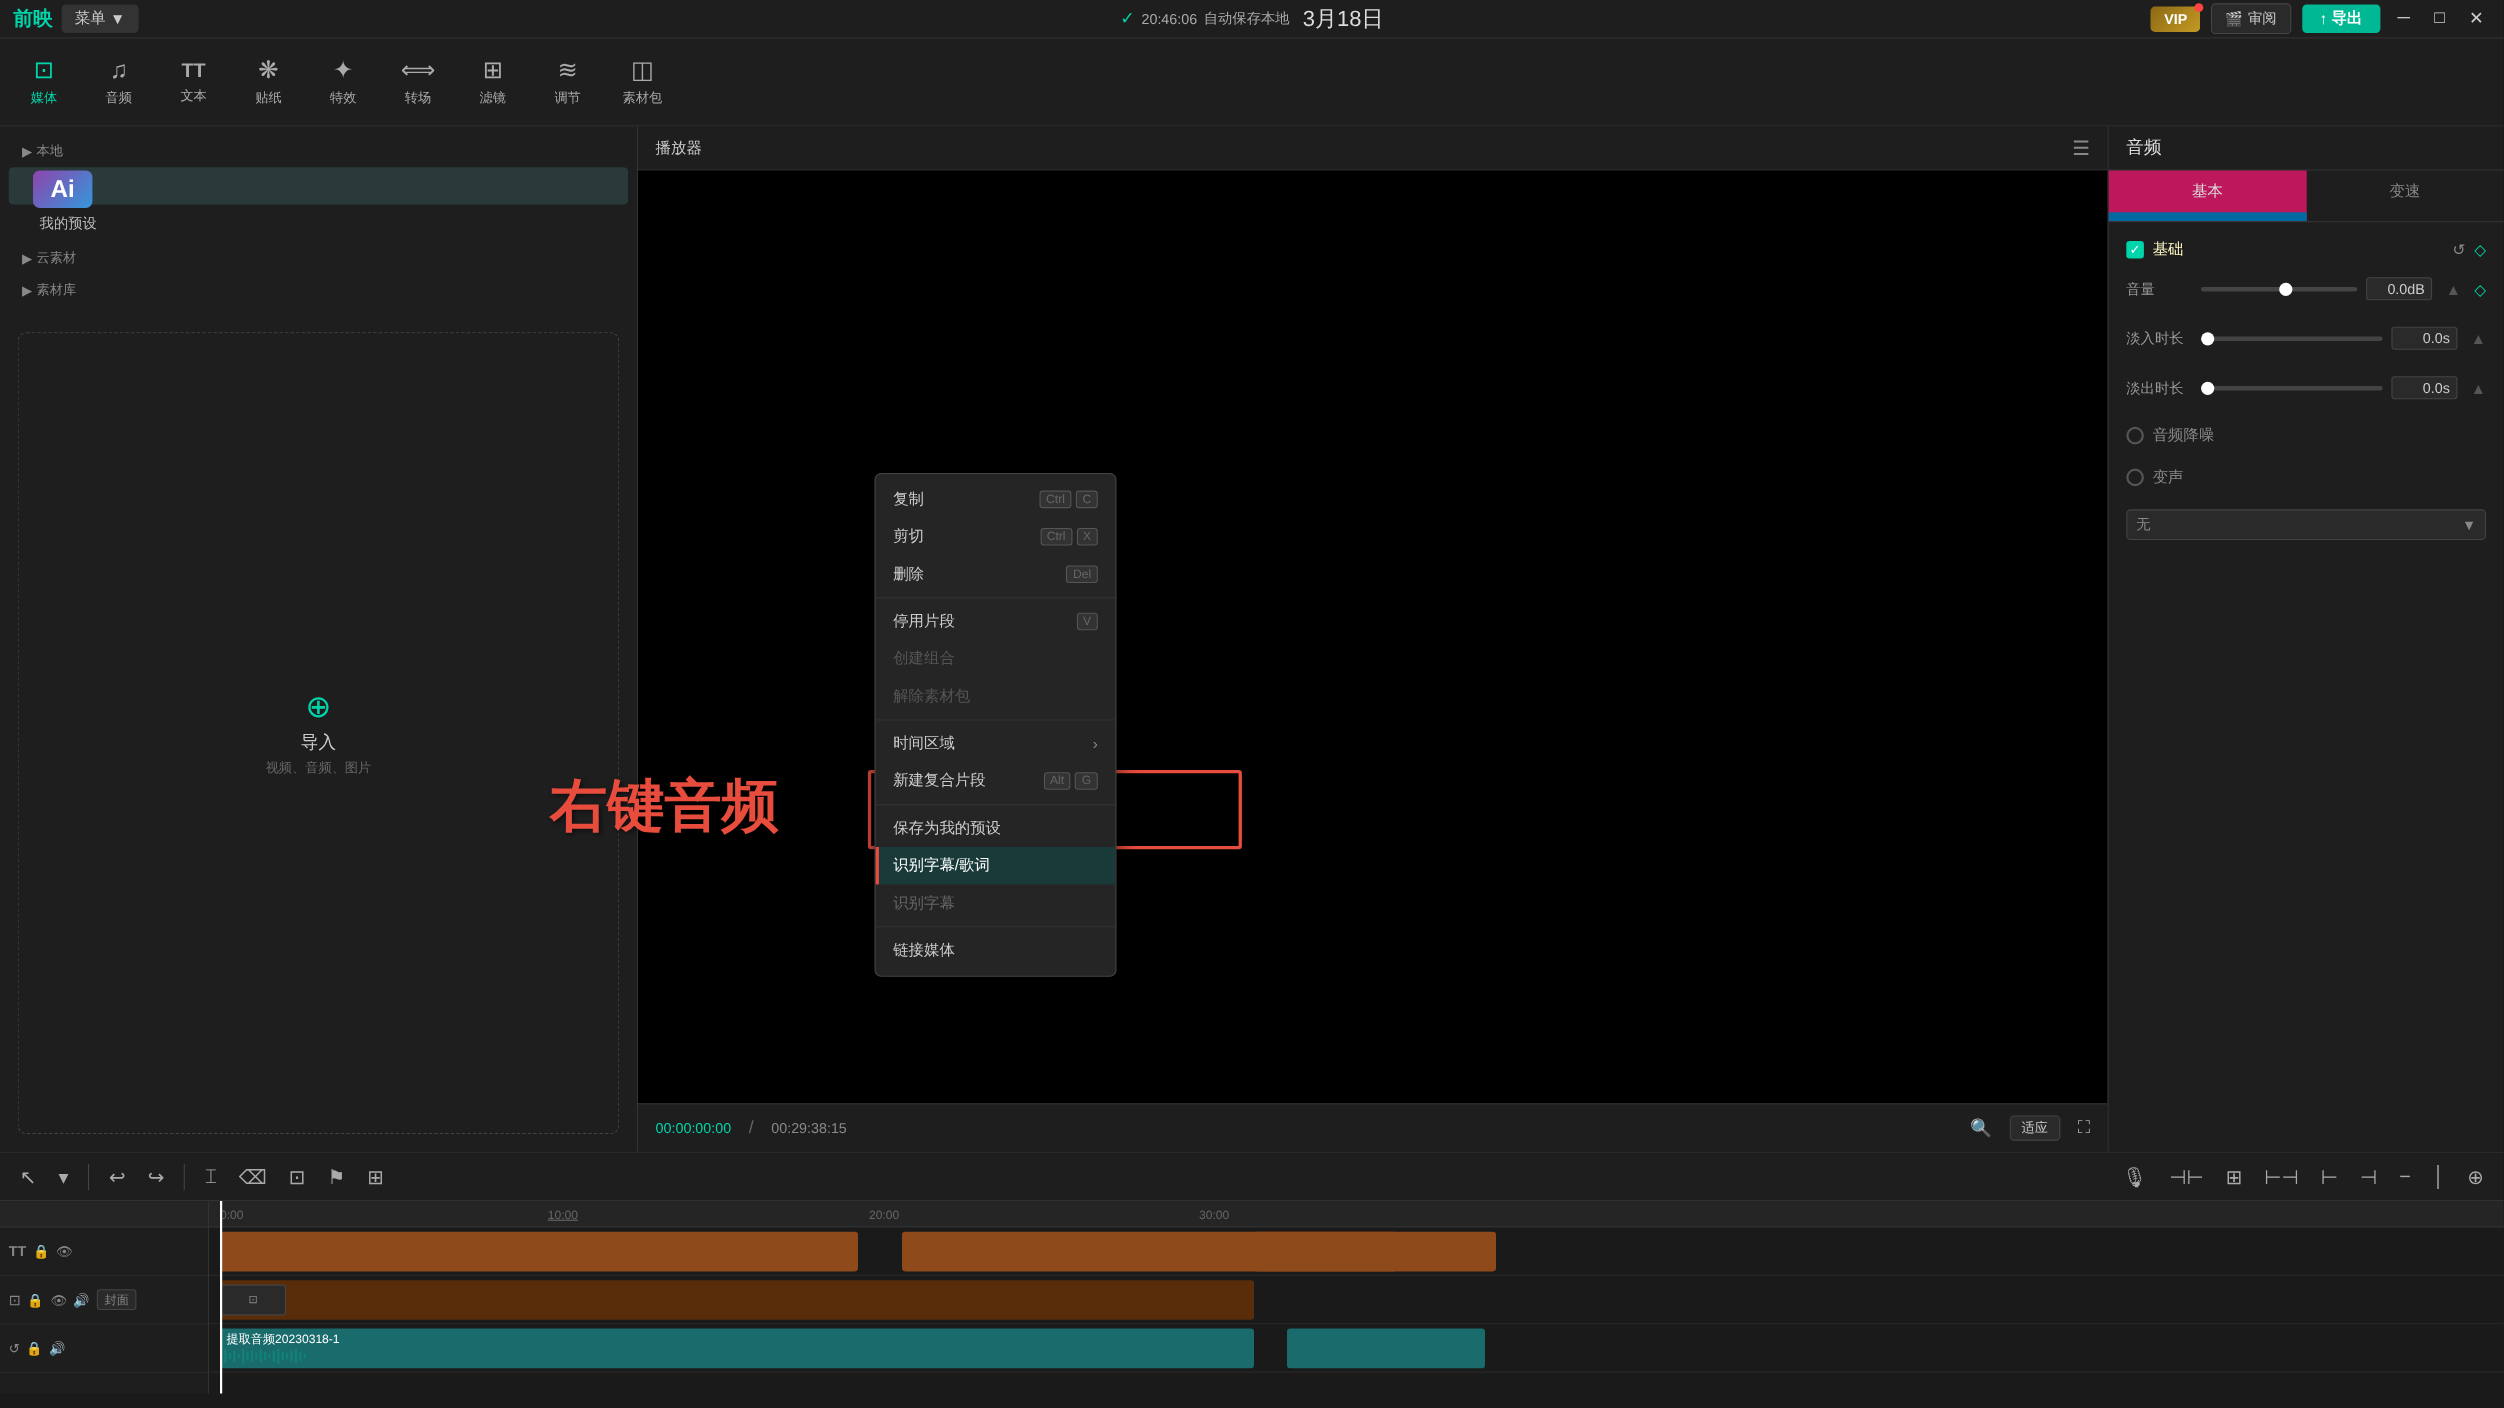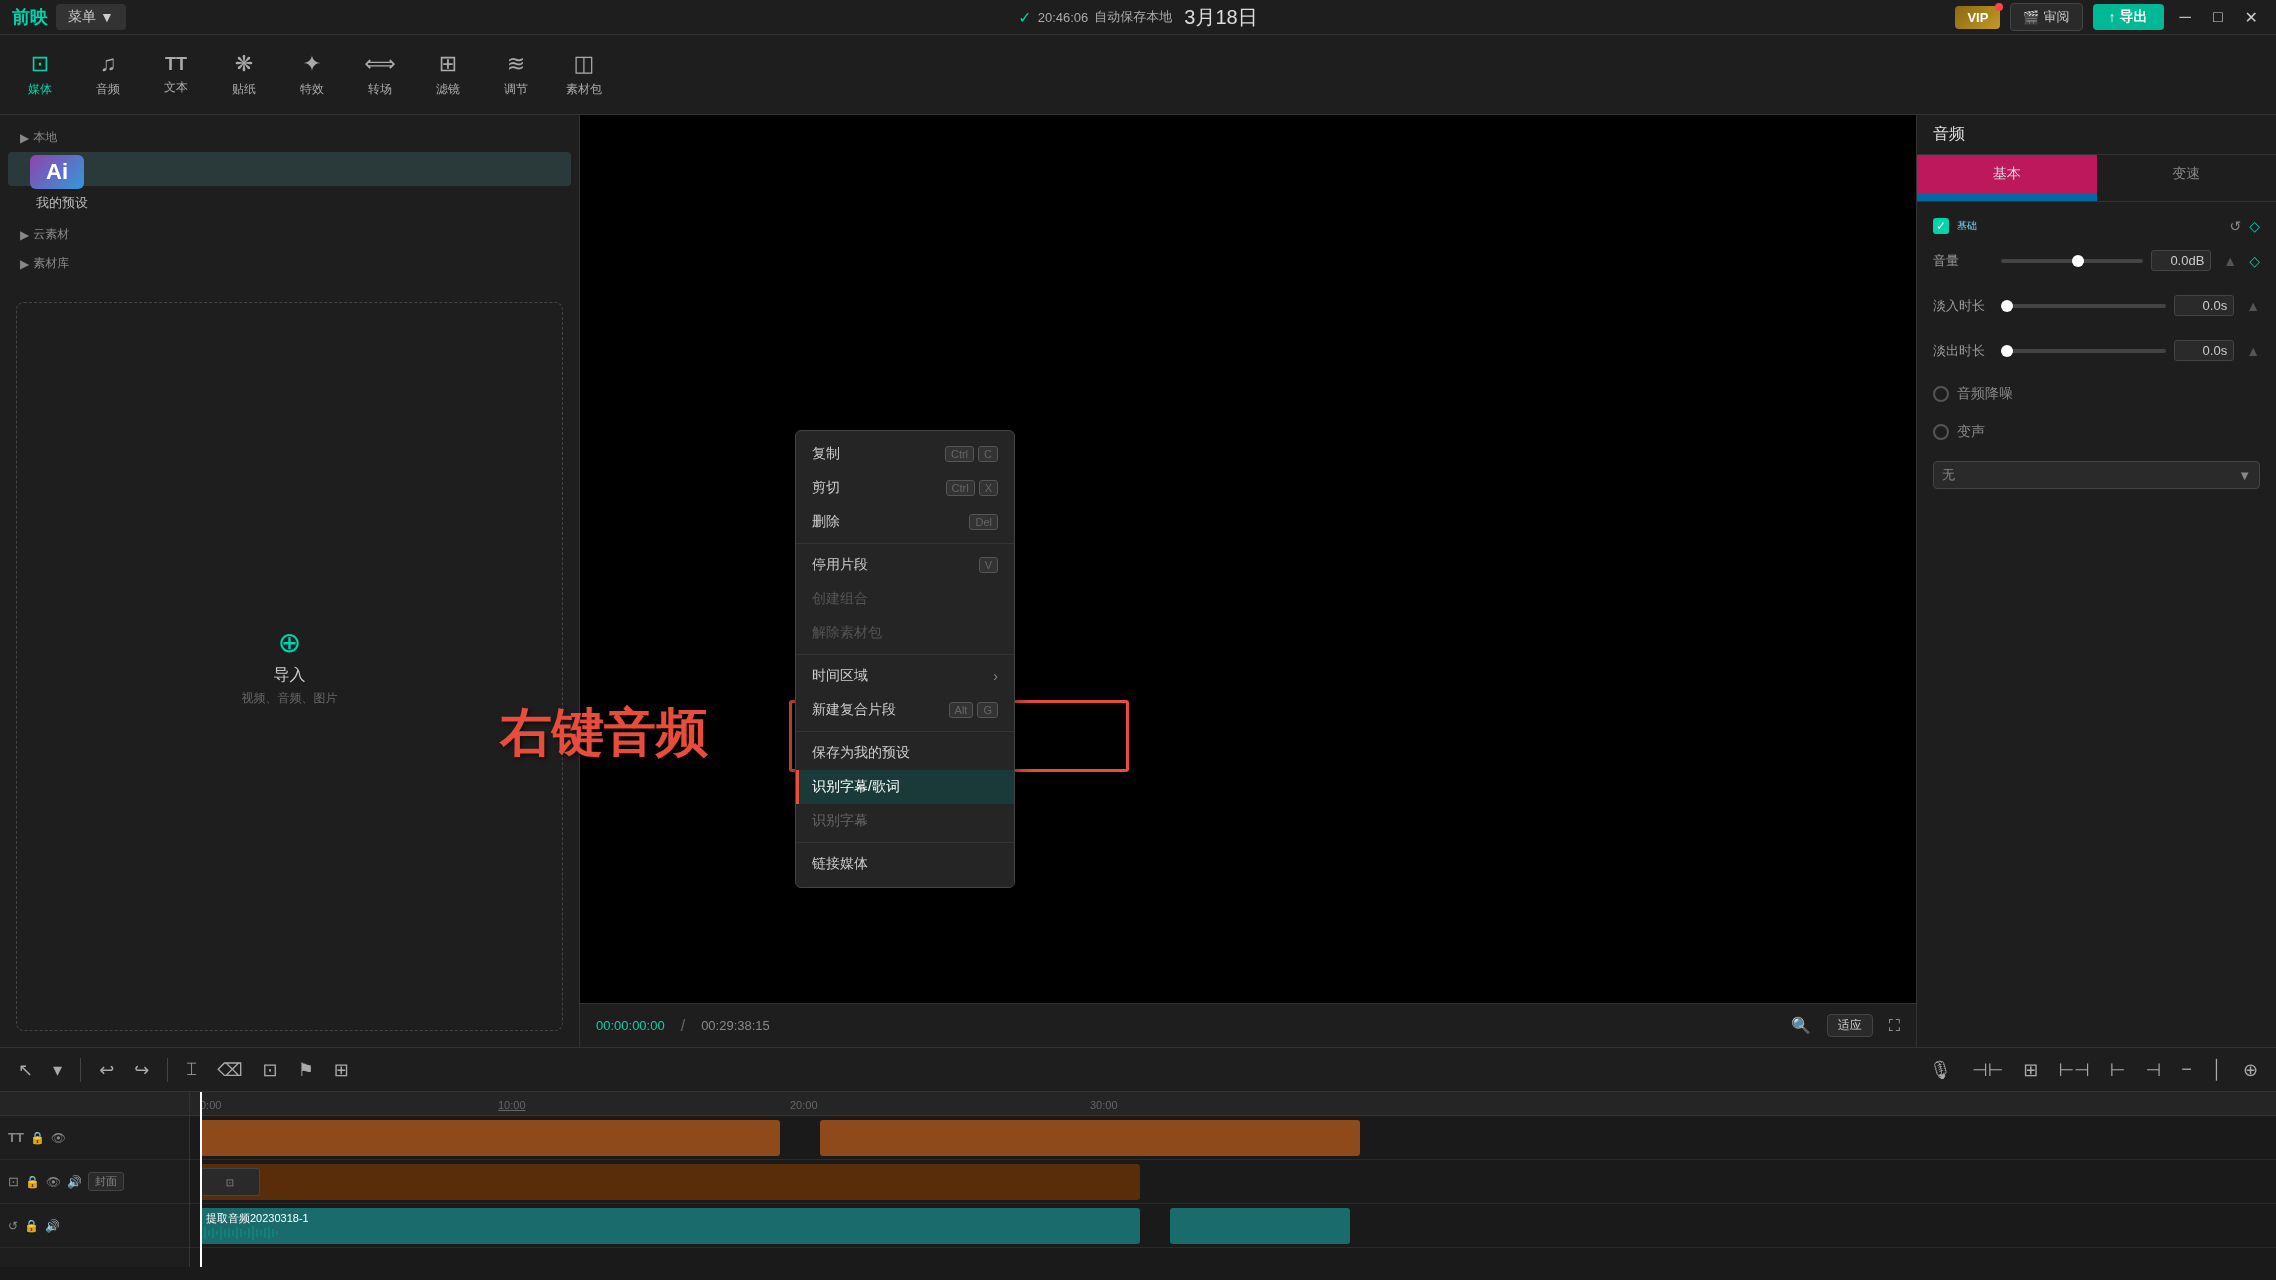--- a/index.html
+++ b/index.html
@@ -151,21 +151,21 @@
     .panel-title { font-size: 16px; color: #ddd; }
     .right-tabs { display: flex; gap: 0; border-bottom: 1px solid #333; }
     .right-tab {
       flex: 1; text-align: center; padding: 10px; cursor: pointer; font-size: 14px; color: #888;
       border-bottom: 2px solid transparent;
     }
     .right-tab.active { color: #ddd; border-bottom: 8px solid #0369a1; background: #be185d; }
     .right-content { padding: 16px; display: flex; flex-direction: column; gap: 16px; }
     .checkbox-row { display: flex; align-items: center; gap: 8px; }
     .checkbox-box { width: 16px; height: 16px; border: 2px solid #00d4aa; border-radius: 3px; background: #00d4aa; display: flex; align-items: center; justify-content: center; }
-    .checkbox-label { font-size: 10px; color: #7dd3fc; }
+    .checkbox-label { font-size: 14px; color: #fef9c3; }
     .prop-row { display: flex; align-items: center; gap: 8px; margin-bottom: 8px; }
     .prop-label { font-size: 13px; color: #999; width: 60px; flex-shrink: 0; }
     .slider-track { flex: 1; height: 4px; background: #444; border-radius: 2px; position: relative; cursor: pointer; }
     .slider-thumb { position: absolute; width: 12px; height: 12px; background: #fff; border-radius: 50%; top: -4px; left: 50%; cursor: pointer; }
     .prop-value { font-size: 13px; color: #ccc; width: 60px; text-align: right; background: #2a2a2a; border: 1px solid #444; padding: 2px 6px; border-radius: 3px; }
     .diamond-icon { color: #00d4aa; font-size: 14px; cursor: pointer; }
     .reset-icon { color: #888; font-size: 14px; cursor: pointer; }
     .toggle-row { display: flex; align-items: center; gap: 8px; margin-bottom: 4px; }
     .toggle-circle { width: 16px; height: 16px; border: 2px solid #555; border-radius: 50%; background: transparent; cursor: pointer; }
     .toggle-label { font-size: 14px; color: #888; }
@@ -378,20 +378,24 @@
       </div>
     </div>
     <div class="import-area">
       <div class="import-plus">⊕</div>
       <div class="import-label">导入</div>
       <div class="import-sub">视频、音频、图片</div>
     </div>
   </div>
 
   <div id="center-panel">
+    <div id="player-header">
+      <span class="player-title">播放器</span>
+      <span class="player-menu-icon">☰</span>
+    </div>
     <div id="video-area"></div>
     <div id="player-controls">
       <span class="time-current">00:00:00:00</span>
       <span style="color:#666">/</span>
       <span class="time-total">00:29:38:15</span>
       <div style="flex:1"></div>
       <button class="ctrl-btn">🔍</button>
       <button class="fit-btn">适应</button>
       <button class="ctrl-btn">⛶</button>
     </div>

